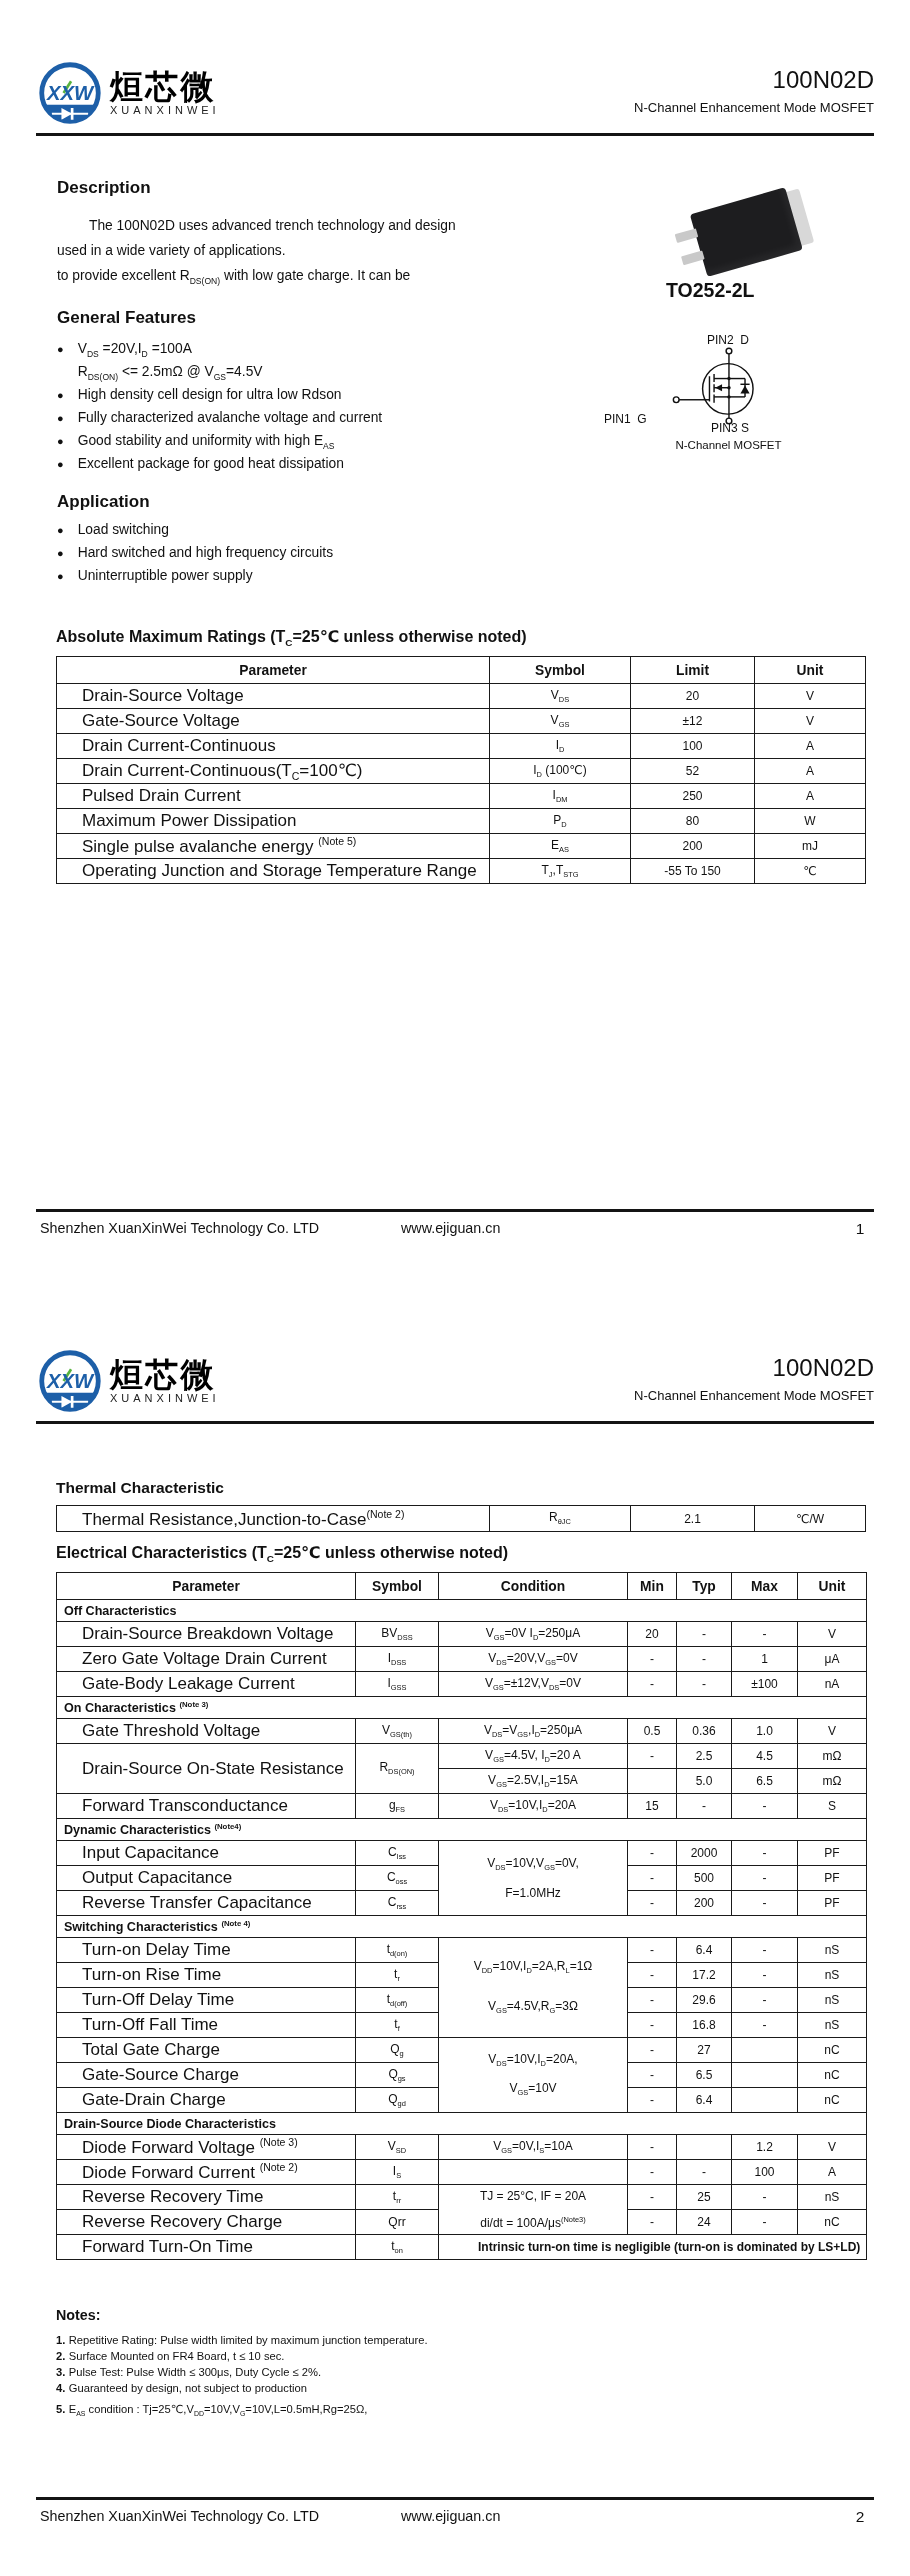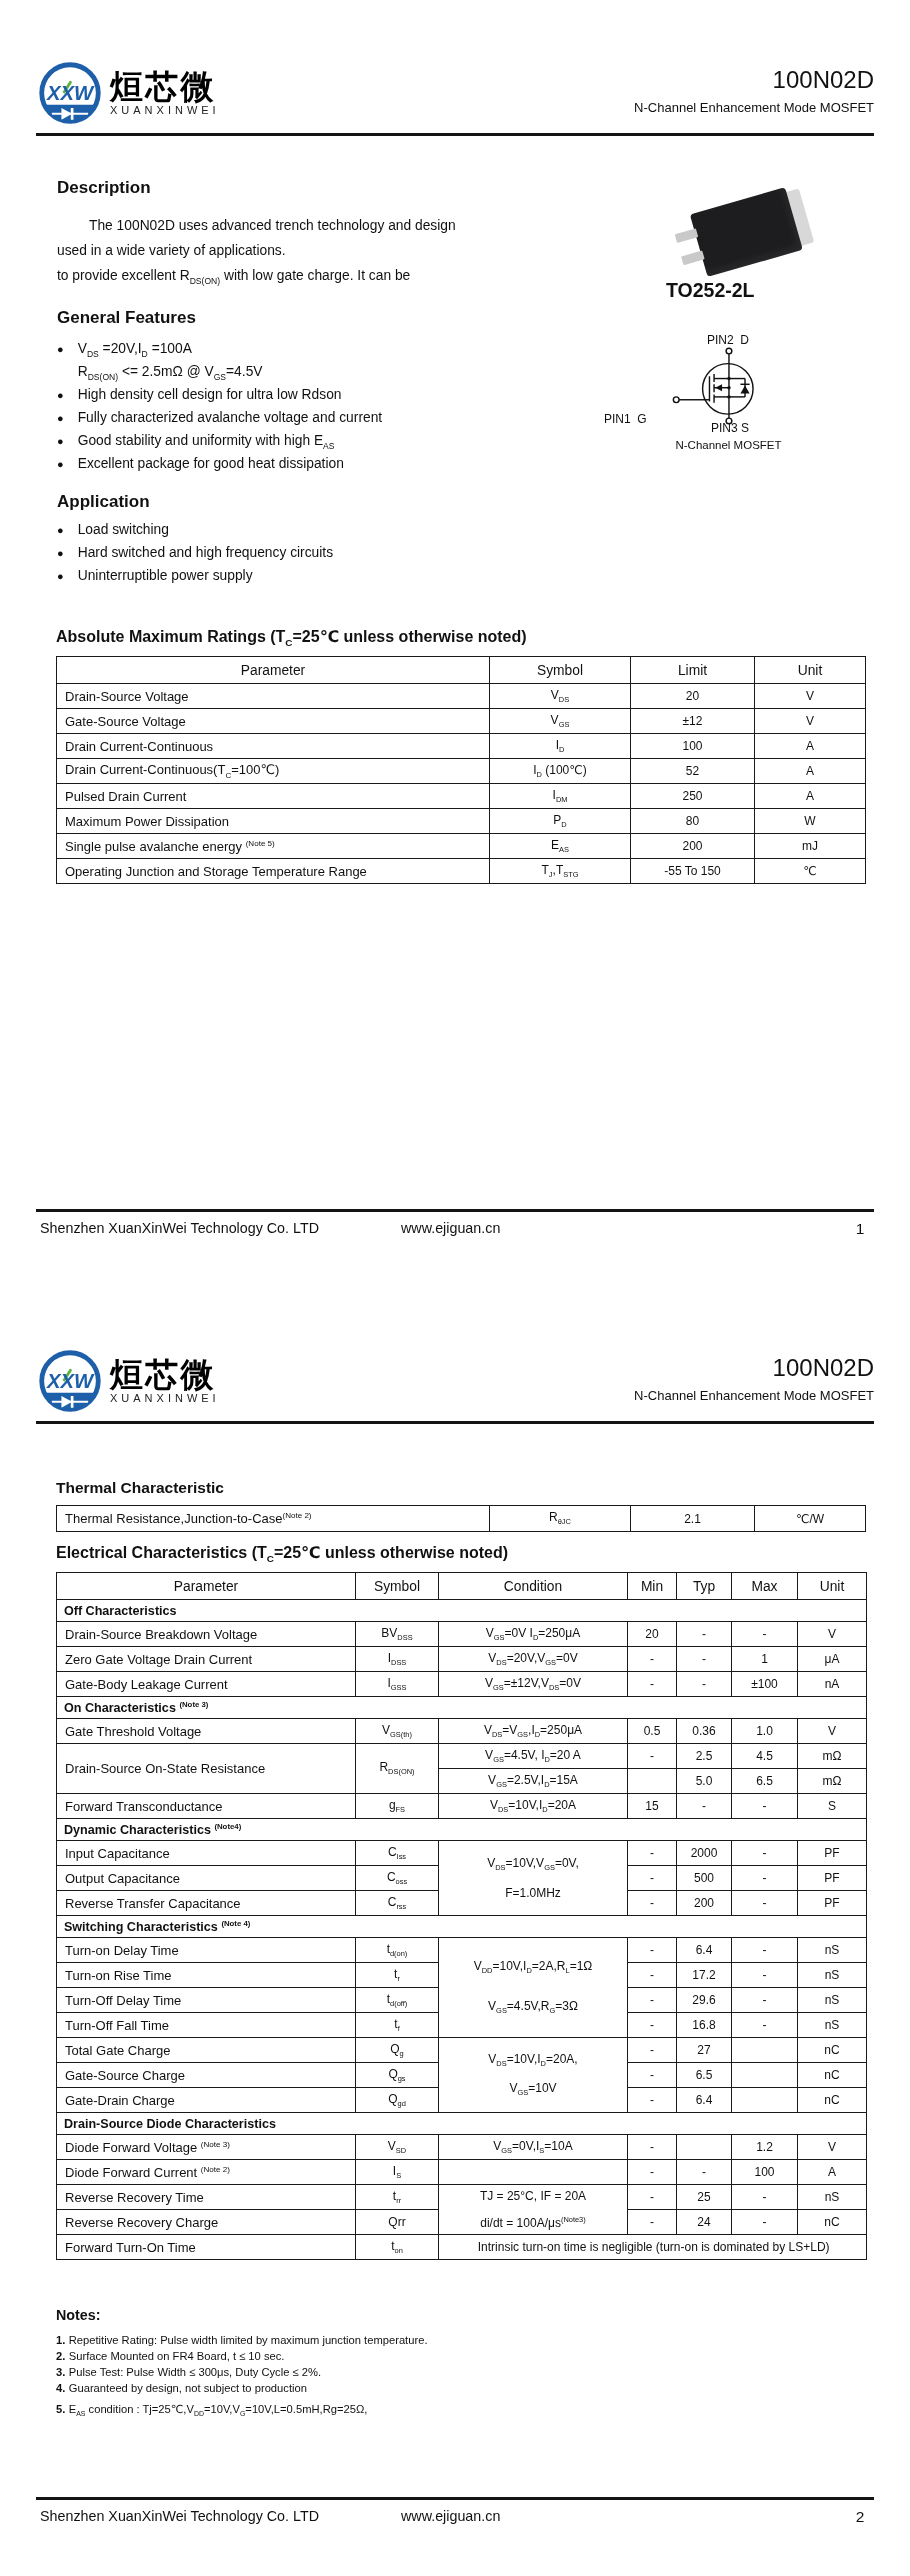--- a/index.html
+++ b/index.html
@@ -28,23 +28,23 @@
   .pkg-tab{position:absolute;right:-4.6px;top:6.9px;width:25px;height:56px;background:#d8d8d8;border-radius:2.9px;}
   .pkg-body{position:absolute;left:4.6px;top:2.3px;width:99px;height:65px;background:#1d1d1f;border-radius:4px;box-shadow:inset -3.4px -4.6px 8px rgba(255,255,255,0.06);}
   .lead{position:absolute;width:22px;height:8.6px;background:#c9c9c9;border-radius:1.1px;left:-15px;}
   .lead1{top:17px;} .lead2{top:40px;}
   .pkg-name{font-size:19.5px;font-weight:bold;}
   .pin{font-size:12px;white-space:pre;}
   .mos-cap{font-size:11.5px;text-align:center;}
   
   table{border-collapse:collapse;table-layout:fixed;width:809px;border:1.7px solid #1a1a1a;}
   td,th{border:1.1px solid #1a1a1a;padding:0 5.7px;font-size:12px;overflow:hidden;}
-  th{font-size:13.8px;font-weight:normal;text-align:center;height:26px;}
+  th{font-size:13.8px;font-weight:bold;text-align:center;height:26px;}
   td{text-align:center;}
-  td.p{text-align:left;padding-left:8px;font-size:13px;}
+  td.p{text-align:left;padding-left:25px;font-size:17px;}
   .amr tr{height:25px;}
   .ec tr{height:25px;}
   .ec tr.hdr{height:25px;}
   .ec tr.secrow{height:22px;}
   td.sec{text-align:left;font-weight:bold;font-size:12.6px;padding-left:6.9px;}
   .cond2 div{line-height:1.2;}
   .gap1{margin-bottom:12.6px;}
   .gap2{margin-bottom:23px;}
   sub{font-size:62%;} sup{font-size:62%;}
   
@@ -542,21 +542,21 @@
           <td class="p">Reverse Recovery Charge</td>
           <td>Qrr</td>
           <td>-</td>
           <td>24</td>
           <td>-</td>
           <td>nC</td>
         </tr>
     <tr>
           <td class="p">Forward Turn-On Time</td>
           <td>t<sub>on</sub></td>
-          <td colspan="5" style="text-align:center;padding-left:8px;">Intrinsic turn-on time is negligible (turn-on is dominated by LS+LD)</td>
+          <td colspan="5" style="text-align:right;padding-left:8px;font-weight:bold;">Intrinsic turn-on time is negligible (turn-on is dominated by LS+LD)</td>
         </tr>
   </tbody>
     </table>
 </div>
 
 <div class="abs" style="left:56px;top:2307px;">
   <h4 class="notes-h">Notes:</h4>
   <div class="note-line"><span class="note-num">1.</span><span>Repetitive Rating: Pulse width limited by maximum junction temperature.</span></div>
   <div class="note-line"><span class="note-num">2.</span><span>Surface Mounted on FR4 Board, t ≤ 10 sec.</span></div>
   <div class="note-line"><span class="note-num">3.</span><span>Pulse Test: Pulse Width ≤ 300μs, Duty Cycle ≤ 2%.</span></div>

